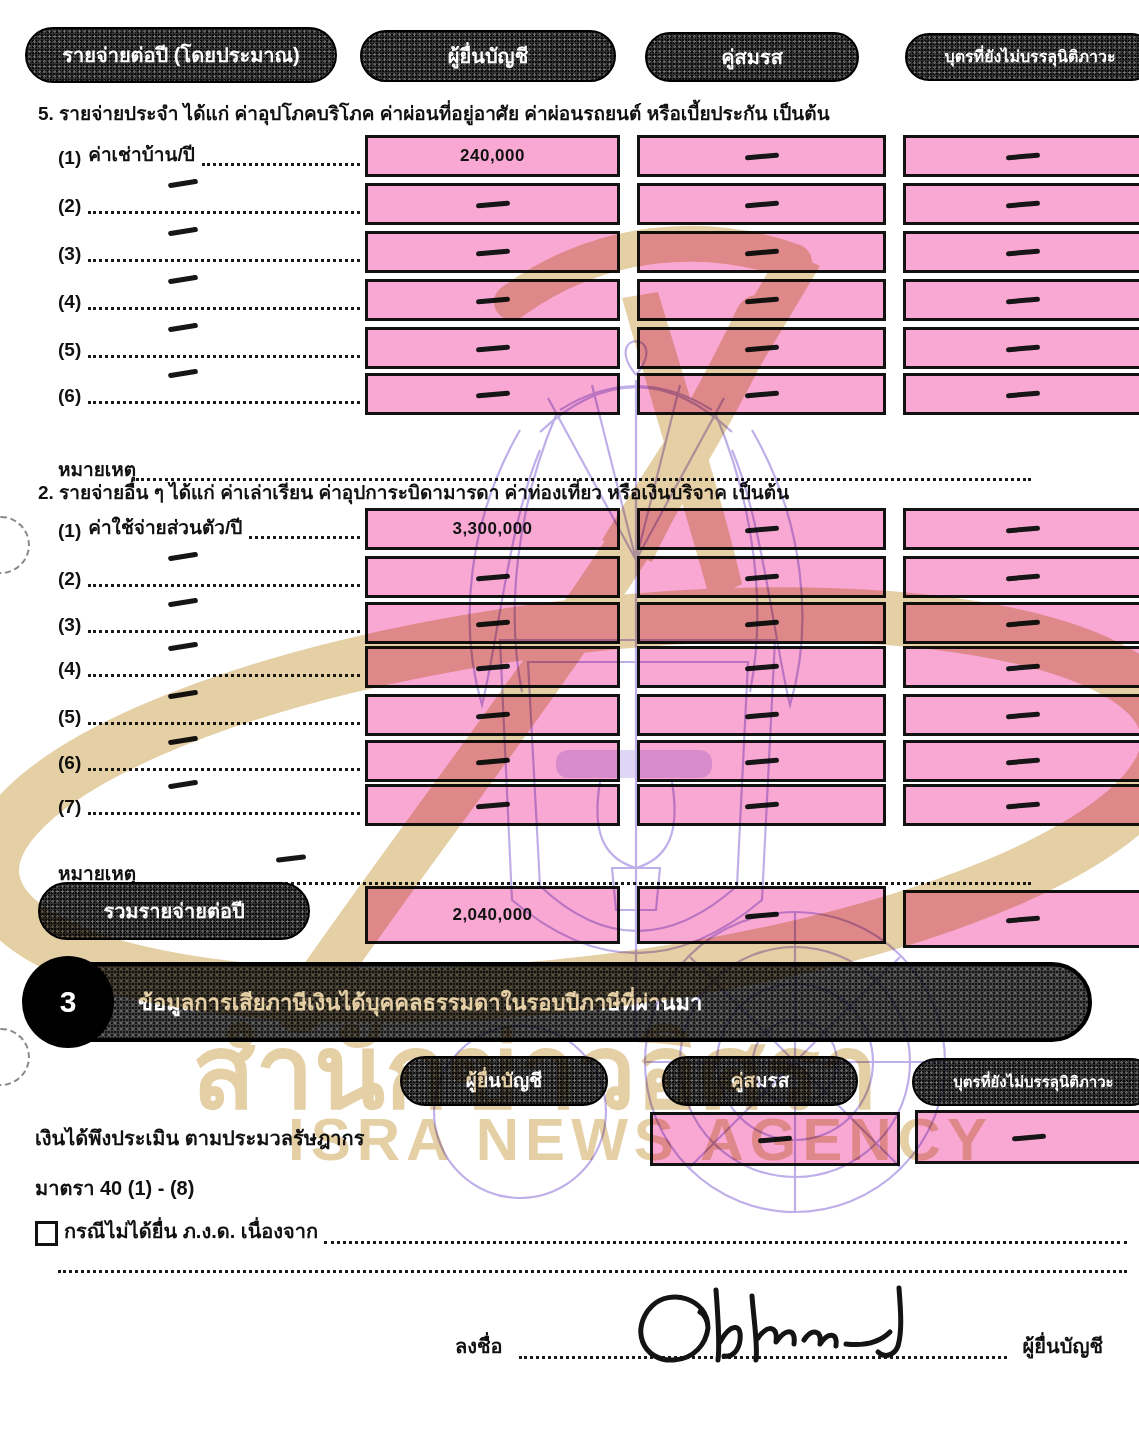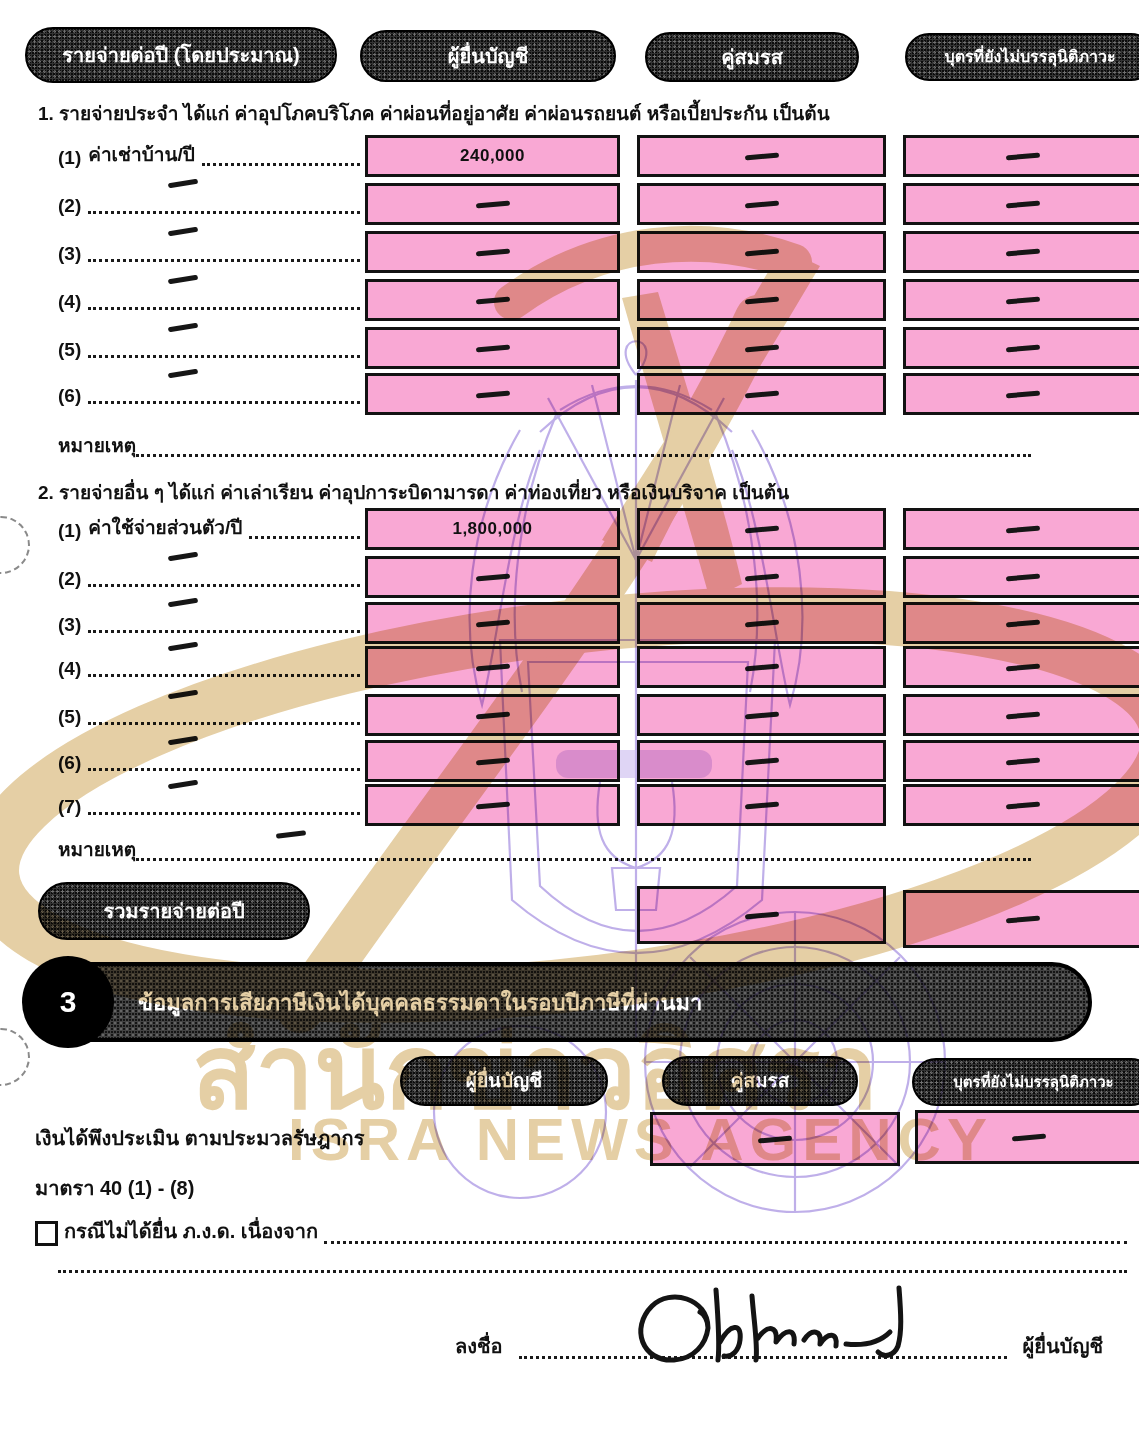--- a/index.html
+++ b/index.html
@@ -34,21 +34,21 @@
   .fieldbox{position:absolute;top:0;height:42px;border:3px solid #121212;background:#f9a8d4;
             box-sizing:border-box;display:flex;align-items:center;justify-content:center;
             font-size:17px;font-weight:bold;letter-spacing:.5px;}
   .cell1{left:365px;width:255px;}
   .cell2{left:637px;width:249px;}
   .cell3{left:903px;width:240px;}
   .dash{display:inline-block;width:34px;height:5px;background:#161616;border-radius:3px;
         transform:rotate(-5deg);}
   .label-dash{position:absolute;left:168px;top:-2px;width:30px;transform:rotate(-9deg);}
   .note-row{position:absolute;left:58px;right:108px;height:28px;display:flex;align-items:flex-end;
-            font-size:19px;font-weight:bold;}
+            font-size:19px;font-weight:bold;margin-top:24px;}
   .note-dash{position:absolute;left:218px;top:-4px;width:30px;transform:rotate(-7deg);}
   .tall .fieldbox,.fieldbox.tall{height:58px;}
   
   .sec3-bar{position:absolute;left:24px;top:962px;width:1068px;height:80px;border-radius:42px;
             border:4px solid #000;box-sizing:border-box;
             background-color:#151515;
             background-image:radial-gradient(rgba(255,255,255,.34) 1px,transparent 1.4px),
                              radial-gradient(rgba(255,255,255,.2) 1px,transparent 1.1px);
             background-size:6px 6px,3px 3px;
             color:#fff;display:flex;align-items:center;padding-left:110px;
@@ -81,21 +81,21 @@
 <div class="page">
 
   <div class="punch" style="top:516px"></div>
   <div class="punch" style="top:1028px"></div>
 
   <div class="badge hb1">รายจ่ายต่อปี (โดยประมาณ)</div>
   <div class="badge hb2">ผู้ยื่นบัญชี</div>
   <div class="badge hb3">คู่สมรส</div>
   <div class="badge hb4">บุตรที่ยังไม่บรรลุนิติภาวะ</div>
 
-  <div class="heading" style="top:98px">1. รายจ่ายประจำ ได้แก่ ค่าอุปโภคบริโภค ค่าผ่อนที่อยู่อาศัย ค่าผ่อนรถยนต์ หรือเบี้ยประกัน  เป็นต้น</div>
+  <div class="heading" style="top:98px">5. รายจ่ายประจำ ได้แก่ ค่าอุปโภคบริโภค ค่าผ่อนที่อยู่อาศัย ค่าผ่อนรถยนต์ หรือเบี้ยประกัน  เป็นต้น</div>
   <div class="rows" id="s1-rows">
       <div class="form-row" style="top: 135px;">
         <div class="row-label">
           <span class="row-no">(1)</span>
           <span class="row-text">ค่าเช่าบ้าน/ปี</span>
           <span class="dotfill"></span>
         </div>
         <div class="fieldbox cell1">
           <span class="val">240,000</span>
         </div>
@@ -194,21 +194,21 @@
 
   <div class="heading" style="top:477px">2. รายจ่ายอื่น ๆ ได้แก่ ค่าเล่าเรียน ค่าอุปการะบิดามารดา ค่าท่องเที่ยว หรือเงินบริจาค เป็นต้น</div>
   <div class="rows" id="s2-rows">
       <div class="form-row" style="top: 508px;">
         <div class="row-label">
           <span class="row-no">(1)</span>
           <span class="row-text">ค่าใช้จ่ายส่วนตัว/ปี</span>
           <span class="dotfill"></span>
         </div>
         <div class="fieldbox cell1">
-          <span class="val">1,800,000</span>
+          <span class="val">3,300,000</span>
         </div>
         <div class="fieldbox cell2">
           <span class="dash"></span>
         </div>
         <div class="fieldbox cell3">
           <span class="dash"></span>
         </div>
       </div>
       <div class="form-row" style="top: 556px;">
         <span class="dash label-dash"></span>
@@ -307,20 +307,21 @@
         </div>
       </div>
     </div>
   <div class="note-row" style="top:836px">
     <span class="dash note-dash"></span>
     <span>หมายเหตุ</span>
       <span class="dotfill"></span>
   </div>
 
   <div class="badge total-badge">รวมรายจ่ายต่อปี</div>
+  <div class="fieldbox cell1 tall" style="top:886px">2,040,000</div>
   <div class="fieldbox cell2 tall" style="top:886px">
       <span class="dash"></span>
     </div>
   <div class="fieldbox cell3 tall" style="top:890px">
       <span class="dash"></span>
     </div>
 
   <div class="sec3-num">3</div>
   <div class="sec3-bar">ข้อมูลการเสียภาษีเงินได้บุคคลธรรมดาในรอบปีภาษีที่ผ่านมา</div>
 

